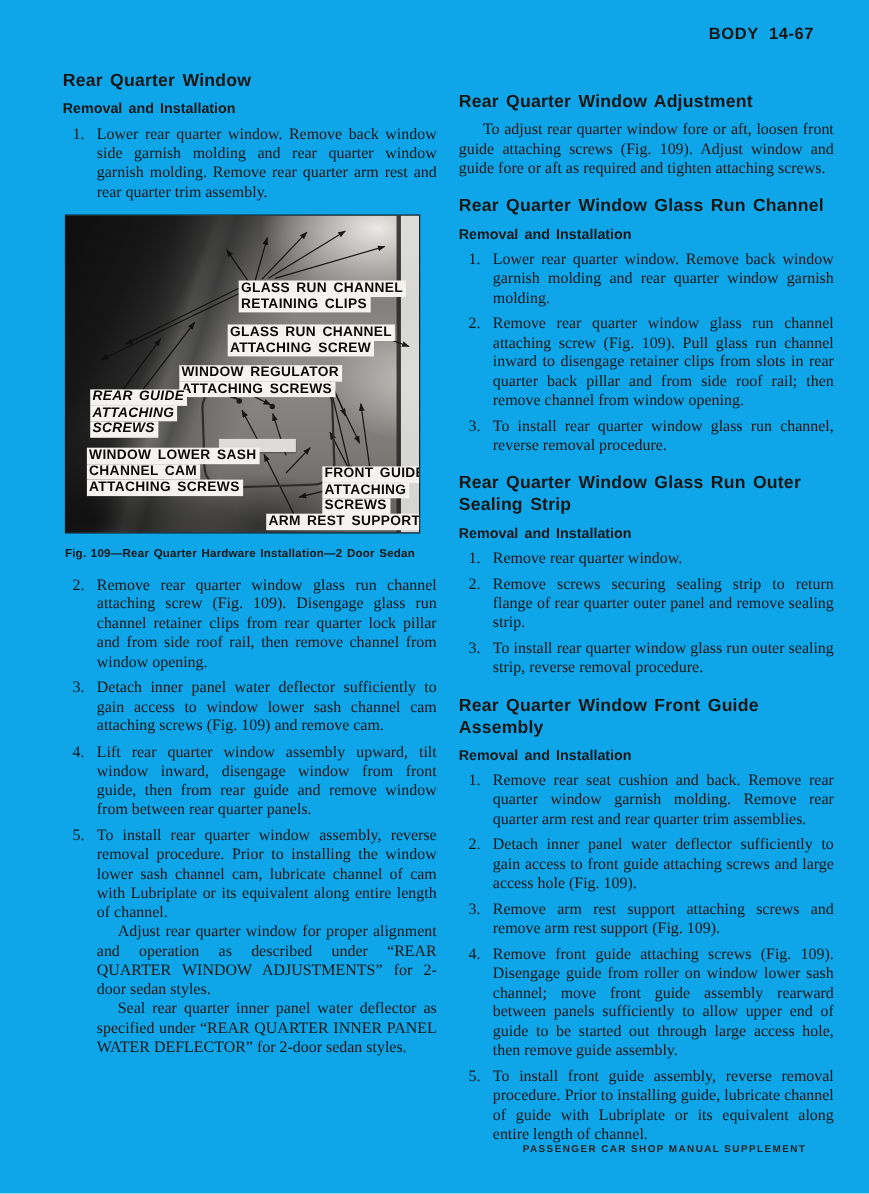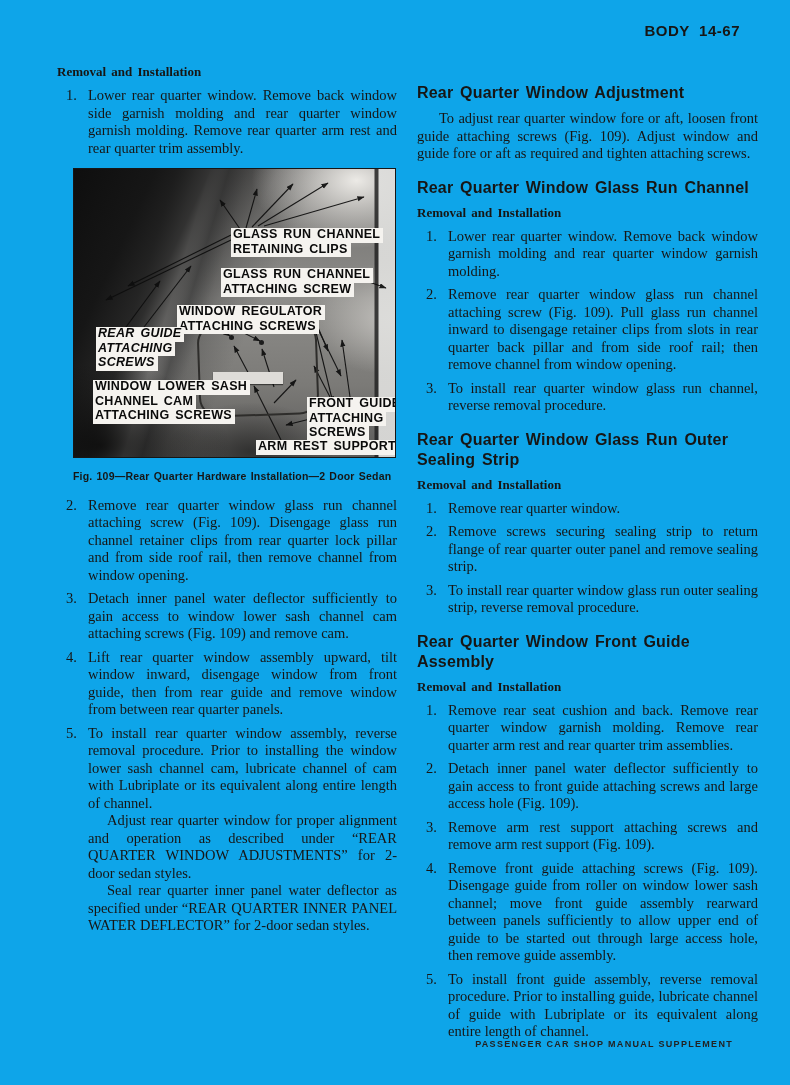--- a/index.html
+++ b/index.html
@@ -21,32 +21,32 @@
   .col { position:absolute; top:64px; }
   .col-left  { left:57px;  width:340px; }
   .col-right { left:417px; width:341px;margin-top:19px; }
   h1.sec {
     font-family:"Liberation Sans","DejaVu Sans",sans-serif;
     font-weight:700; font-size:16px; line-height:20px;
     letter-spacing:0.2px; word-spacing:2px; margin:0 0 7px 0;
   }
   h1.sec.gap { margin-top:15px; }
   h2.sub {
-    font-family:Liberation Serif, serif;
+    font-family:Liberation Sans, sans-serif;
     font-weight:700; font-size:13px; line-height:16px;
     word-spacing:2px; margin:0 0 7px 0;
   }
   .step { display:flex; margin:0 0 6px 0; }
   .step .num { flex:0 0 31px; box-sizing:border-box; padding-left:9px; }
   .step .txt { flex:1; text-align:justify; }
   .step .txt p.cont { margin:0; text-indent:19px; text-align:justify; }
   p.lead { margin:0 0 5px 0; text-indent:22px; text-align:justify; }
 
   
-  .figure { margin:11px 0 11px 16px; width:344px; }
+  .figure { margin:11px 0 11px 2px; width:344px; }
   .photo {
     position:relative; width:321px; height:288px; border:1px solid #161616;
     background:
       linear-gradient(to left, rgba(222,222,220,0.92) 0px, rgba(222,222,220,0.92) 16px, rgba(35,35,35,0.85) 17px, rgba(35,35,35,0.85) 20px, rgba(0,0,0,0) 21px),
       radial-gradient(140px 90px at 88% 4%, #eceae6 0%, rgba(236,234,230,0) 75%),
       radial-gradient(120px 80px at 99% 52%, rgba(208,206,202,0.8), rgba(208,206,202,0) 70%),
       radial-gradient(190px 120px at 8% 96%, rgba(12,12,12,0.9), rgba(12,12,12,0) 68%),
       radial-gradient(120px 70px at 55% 98%, rgba(30,30,30,0.7), rgba(30,30,30,0) 70%),
       linear-gradient(115deg, #0e0e0e 0%, #161616 18%, rgba(28,28,28,0.88) 30%, rgba(58,58,58,0.3) 45%, rgba(0,0,0,0) 55%),
       linear-gradient(107deg, rgba(0,0,0,0) 25%, rgba(212,210,206,0.85) 30%, rgba(234,232,228,0.92) 33.5%, rgba(92,92,92,0.5) 38%, rgba(0,0,0,0) 43%),
@@ -78,20 +78,21 @@
 </head>
 <body>
 
 <div class="page">
 
   <div class="page-header">
     <span>BODY 14-67</span>
   </div>
 
   <div class="col col-left">
+    <h1 class="sec">Rear Quarter Window</h1>
     <h2 class="sub">Removal and Installation</h2>
 
     <div class="step">
       <span class="num">1.</span>
       <span class="txt">Lower rear quarter window. Remove back window side garnish molding and rear quarter window garnish molding. Remove rear quarter arm rest and rear quarter trim assembly.</span>
     </div>
 
     <div class="figure">
       <div class="photo">
         <svg class="leads" viewBox="0 0 321 288">

